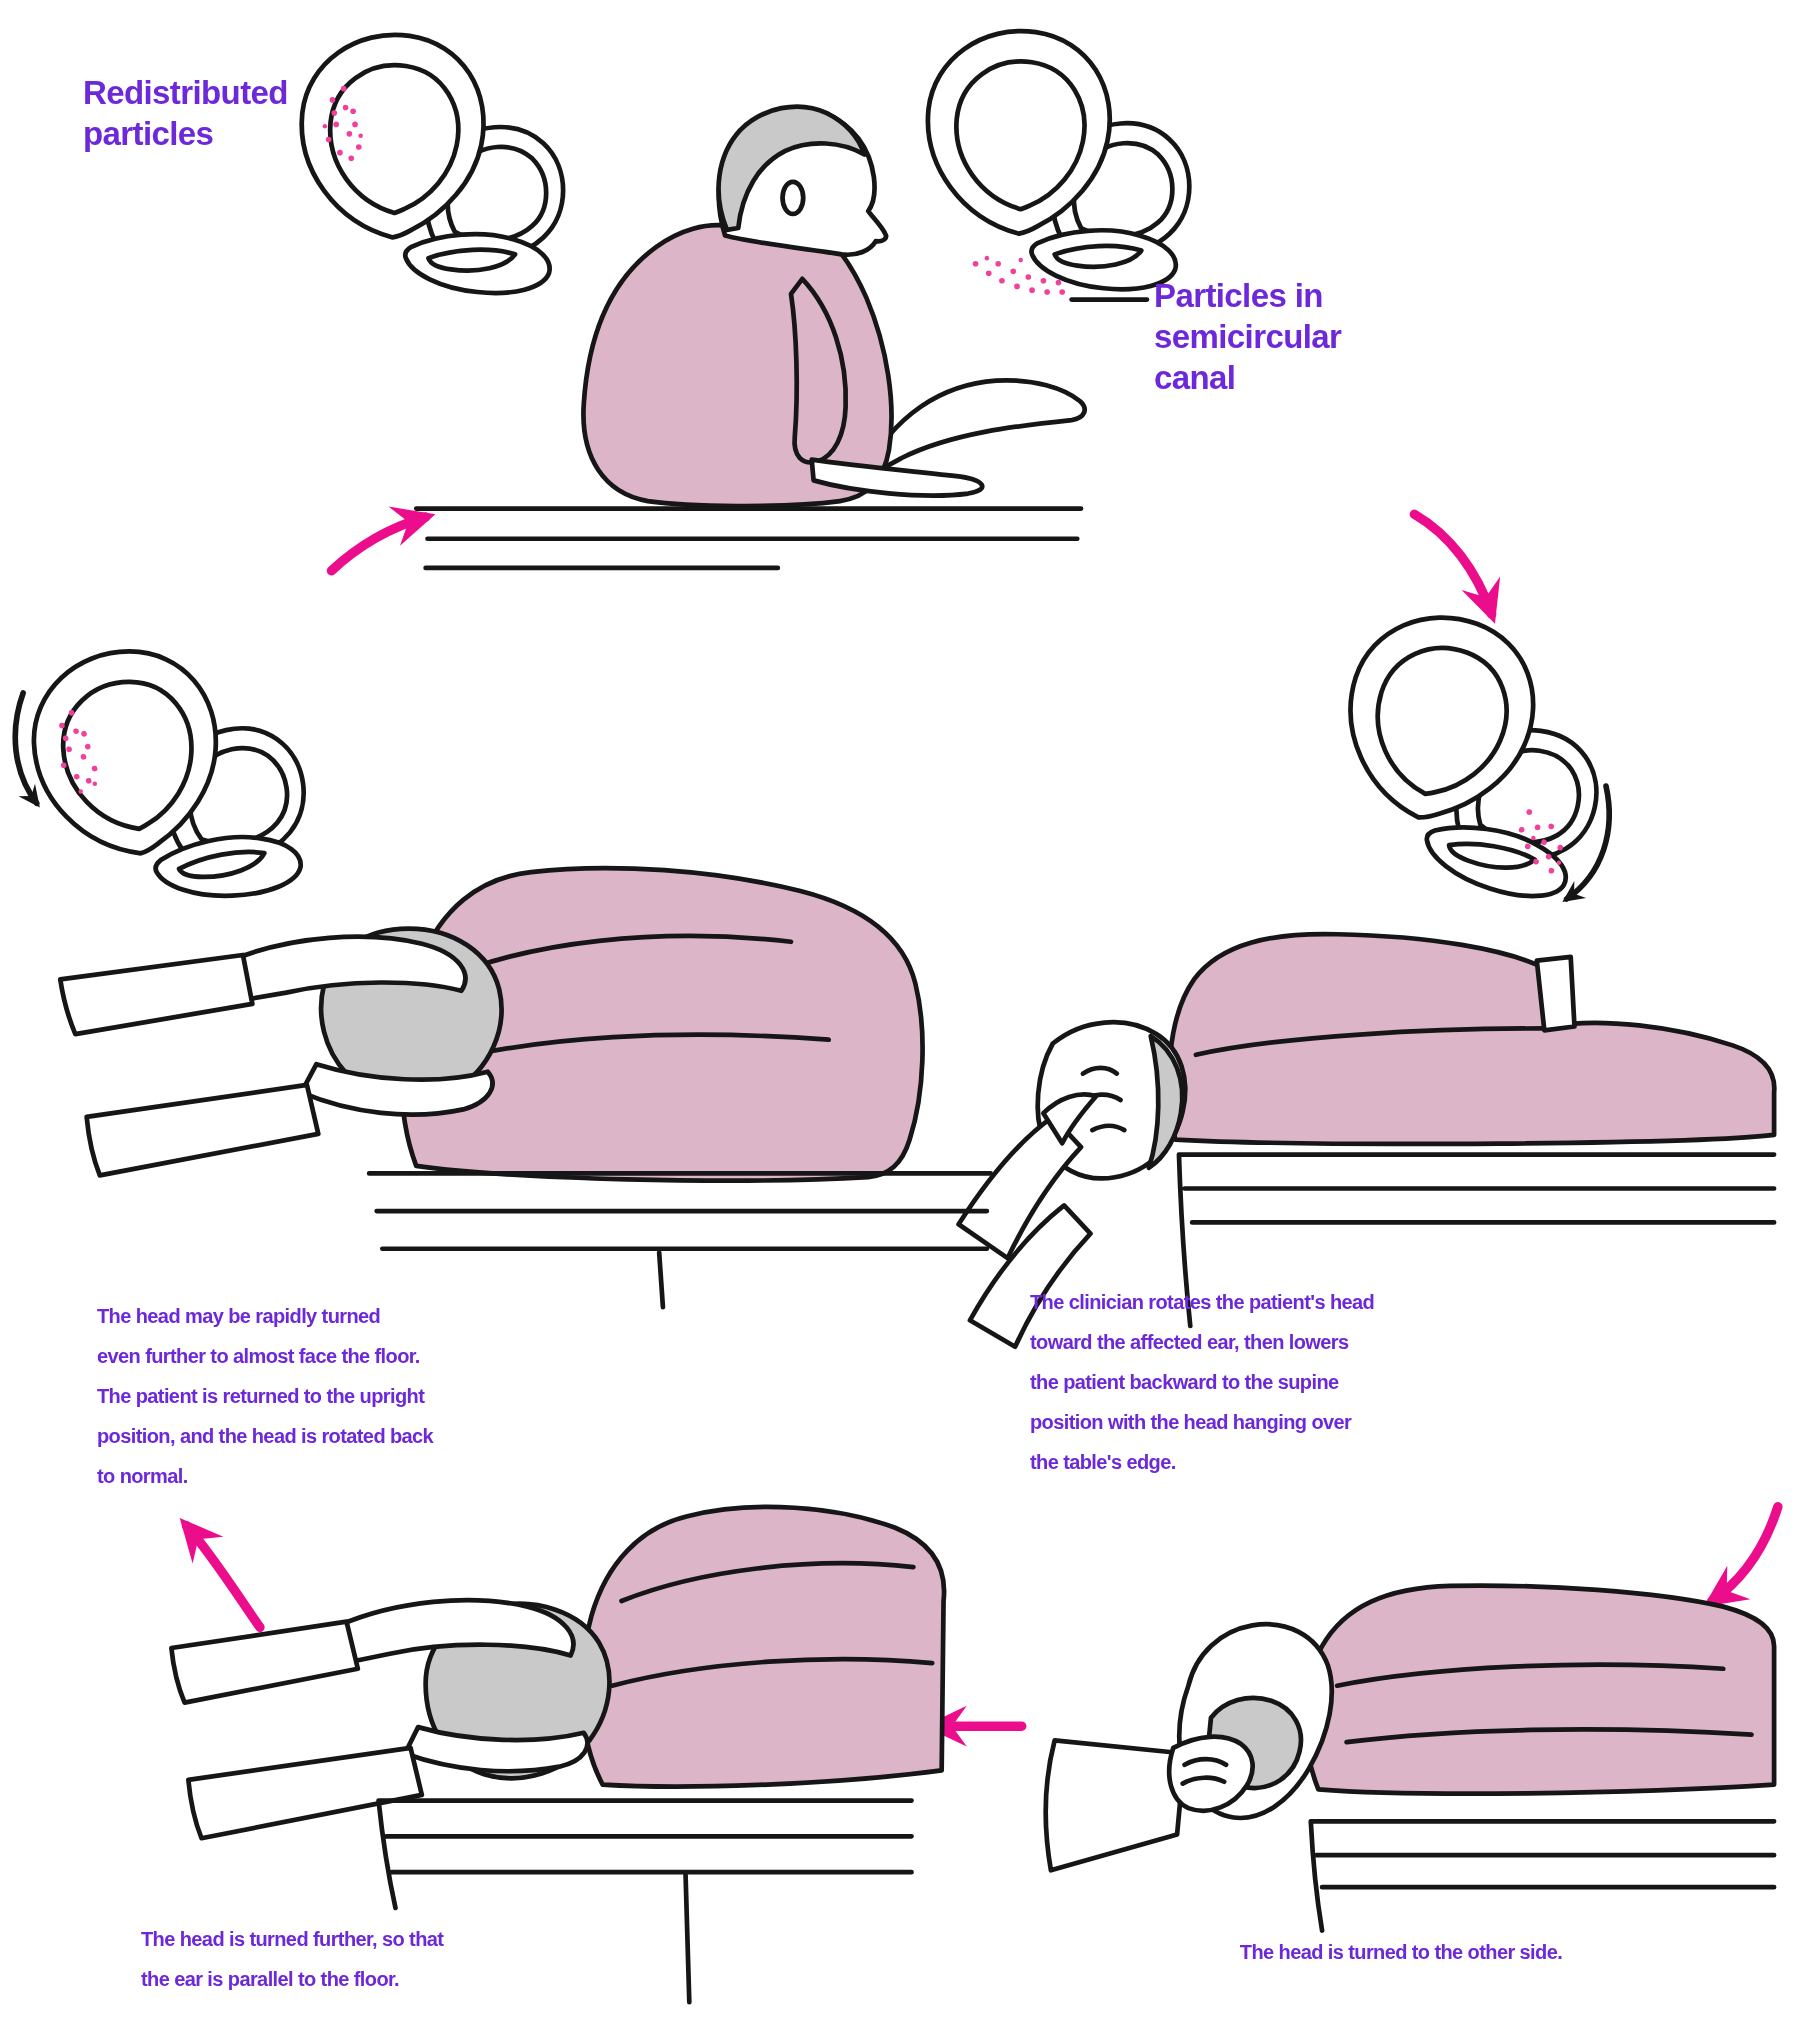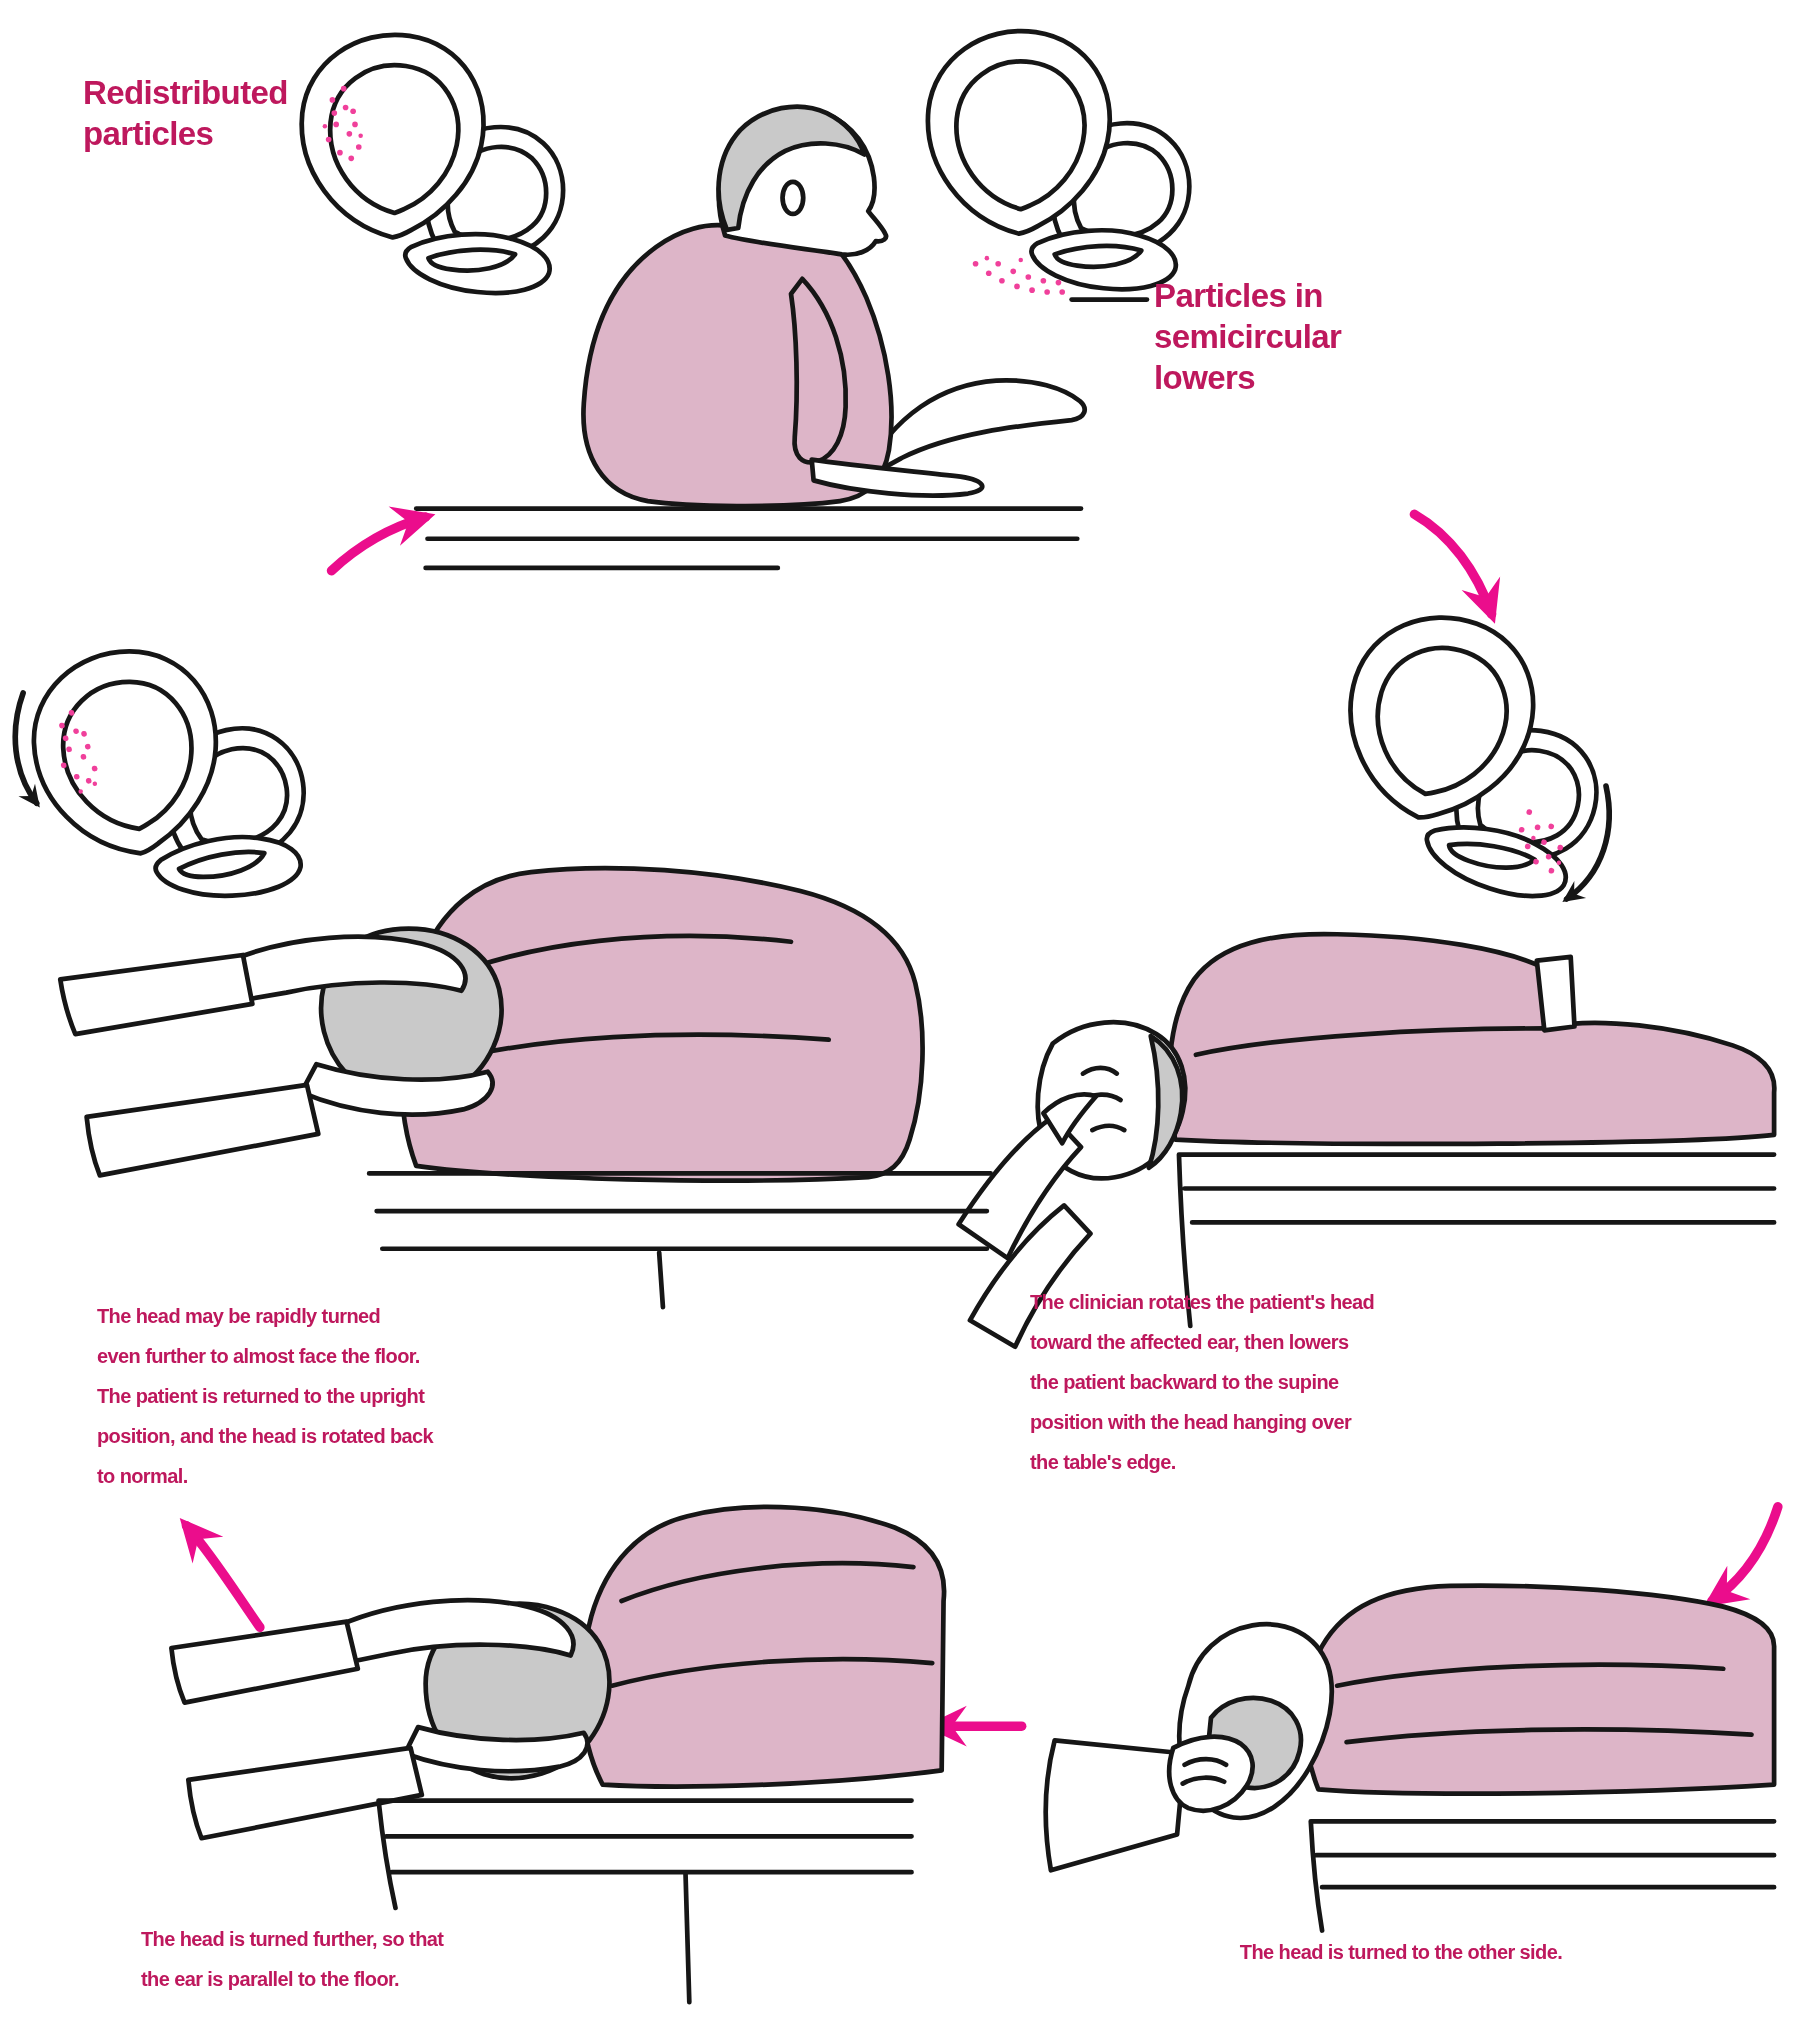--- a/index.html
+++ b/index.html
@@ -10,21 +10,21 @@
     --line-black:#161616;
     --background:#FFFFFF;
   }
   html,body{margin:0;padding:0;background:var(--background);}
   #stage{
     position:relative;width:1808px;height:2038px;background:var(--background);
     font-family:"Liberation Sans", sans-serif;overflow:hidden;
   }
   #artwork{position:absolute;left:0;top:0;}
   .txt{
-    position:absolute;color:#be185d;font-weight:bold;
+    position:absolute;color:#6d28d9;font-weight:bold;
     white-space:pre-line;letter-spacing:-0.6px;
   }
   .label{font-size:33px;line-height:41px;}
   .caption{font-size:20px;line-height:40px;}
   
   .ln{stroke:var(--line-black);stroke-width:5;stroke-linecap:round;stroke-linejoin:round;}
   .nofill{fill:none;}
   .wh{fill:#fff;stroke:var(--line-black);stroke-width:5;stroke-linecap:round;stroke-linejoin:round;}
   .shirt{fill:var(--shirt-pink);stroke:var(--line-black);stroke-width:5;stroke-linejoin:round;}
   .hair{fill:var(--hair-gray);}
@@ -202,21 +202,21 @@
     <path class="wh" d="M200,1890 L436,1856 L448,1906 L214,1952 C206,1932 202,1911 200,1890 Z"></path>
     <path class="ln nofill" d="M402,1912 H968 M410,1950 H968 M416,1988 H968 M402,1912 C406,1950 412,1990 420,2026 M728,1990 L732,2126"></path>
   </g>
 </svg>
 
 <div class="txt label" style="left:83px;top:72px;">Redistributed
 particles</div>
 
 <div class="txt label" style="left:1154px;top:275px;">Particles in
 semicircular
-lowers</div>
+canal</div>
 
 <div class="txt caption" style="left:97px;top:1296px;width:678px;">The head may be rapidly turned
 even further to almost face the floor.
 The patient is returned to the upright
 position, and the head is rotated back
 to normal.</div>
 
 <div class="txt caption" style="left:1030px;top:1282px;width:697px;">The clinician rotates the patient's head
 toward the affected ear, then lowers
 the patient backward to the supine

